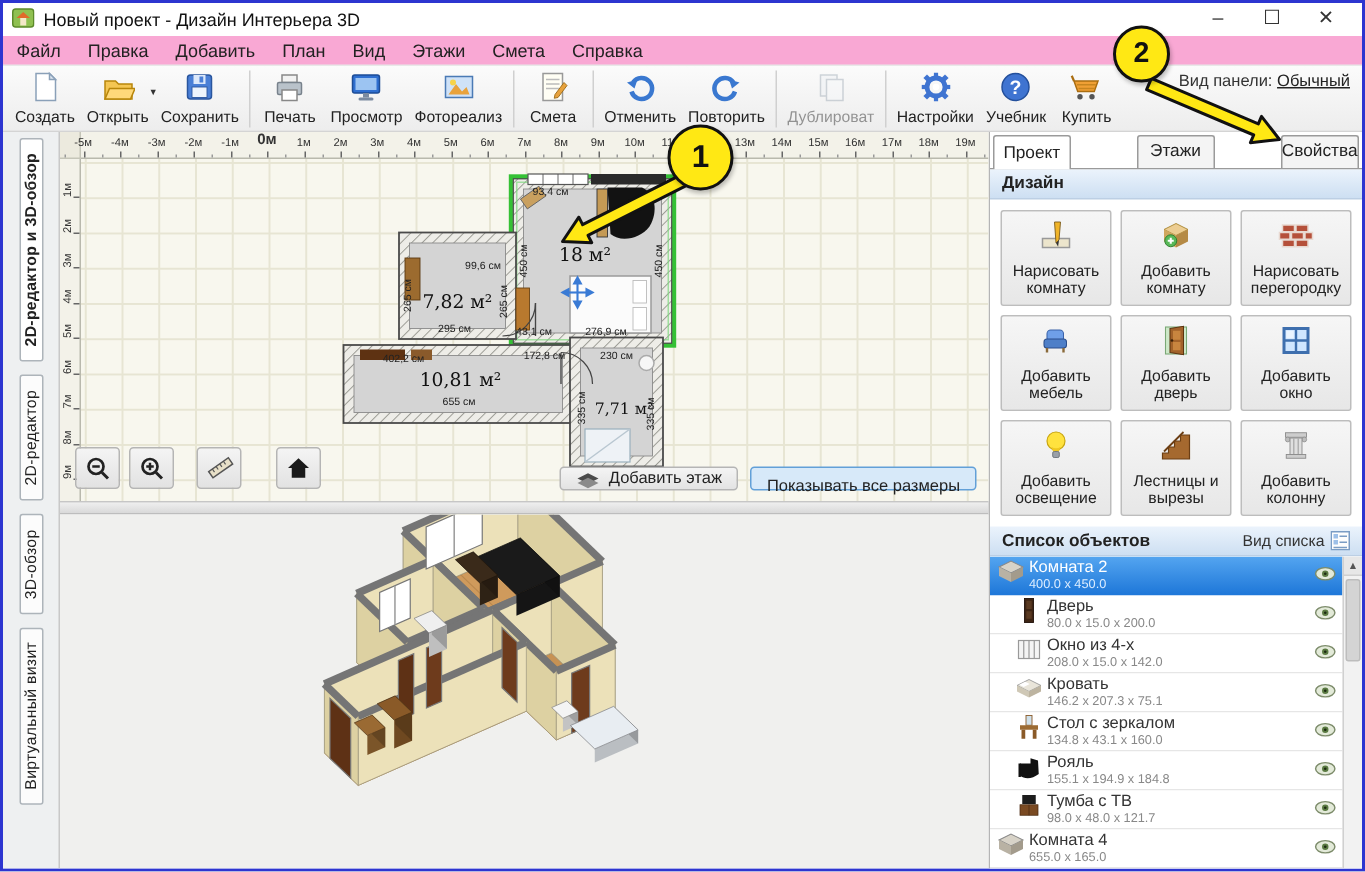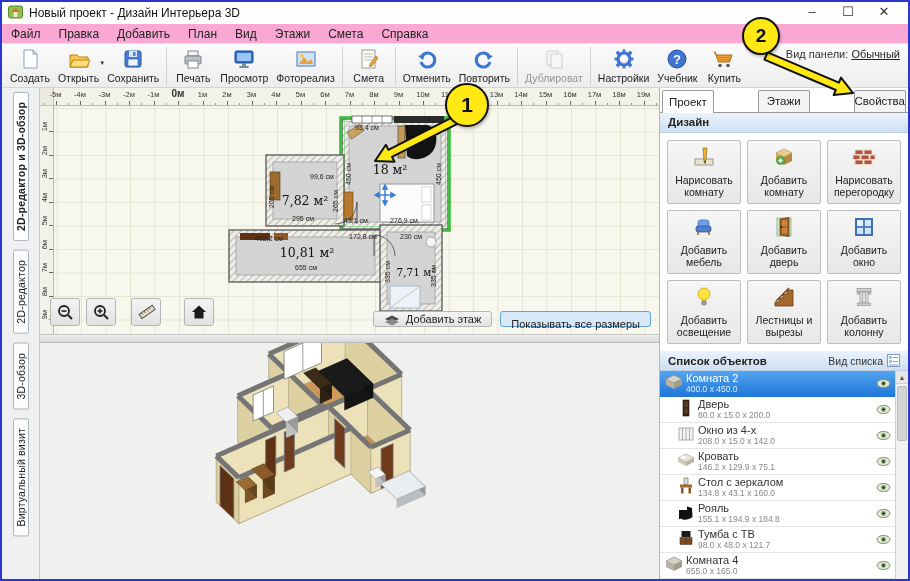--- a/index.html
+++ b/index.html
@@ -770,21 +770,21 @@
               <span class="oeye"><svg width="15" height="11" viewBox="0 0 14 10">
                   <use href="#sym-eye"></use>
                 </svg></span>
             </div>
             <div class="orow indent">
               <span class="oic"><svg width="20" height="20">
                   <use href="#sym-bed"></use>
                 </svg></span>
               <span class="otxt">
                 <div class="oname">Кровать</div>
-                <div class="odims">146.2 x 129.9 x 75.1</div>
+                <div class="odims">146.2 x 207.3 x 75.1</div>
               </span>
               <span class="oeye"><svg width="15" height="11" viewBox="0 0 14 10">
                   <use href="#sym-eye"></use>
                 </svg></span>
             </div>
             <div class="orow indent">
               <span class="oic"><svg width="20" height="20">
                   <use href="#sym-table"></use>
                 </svg></span>
               <span class="otxt">

